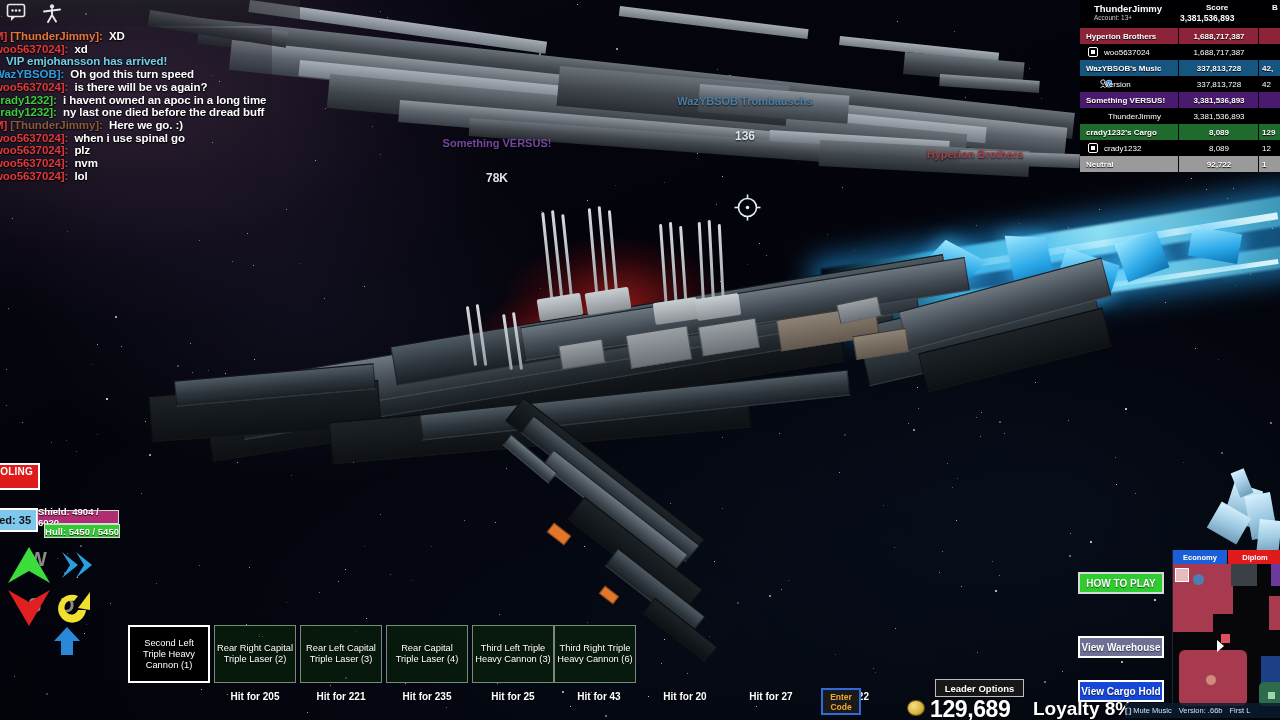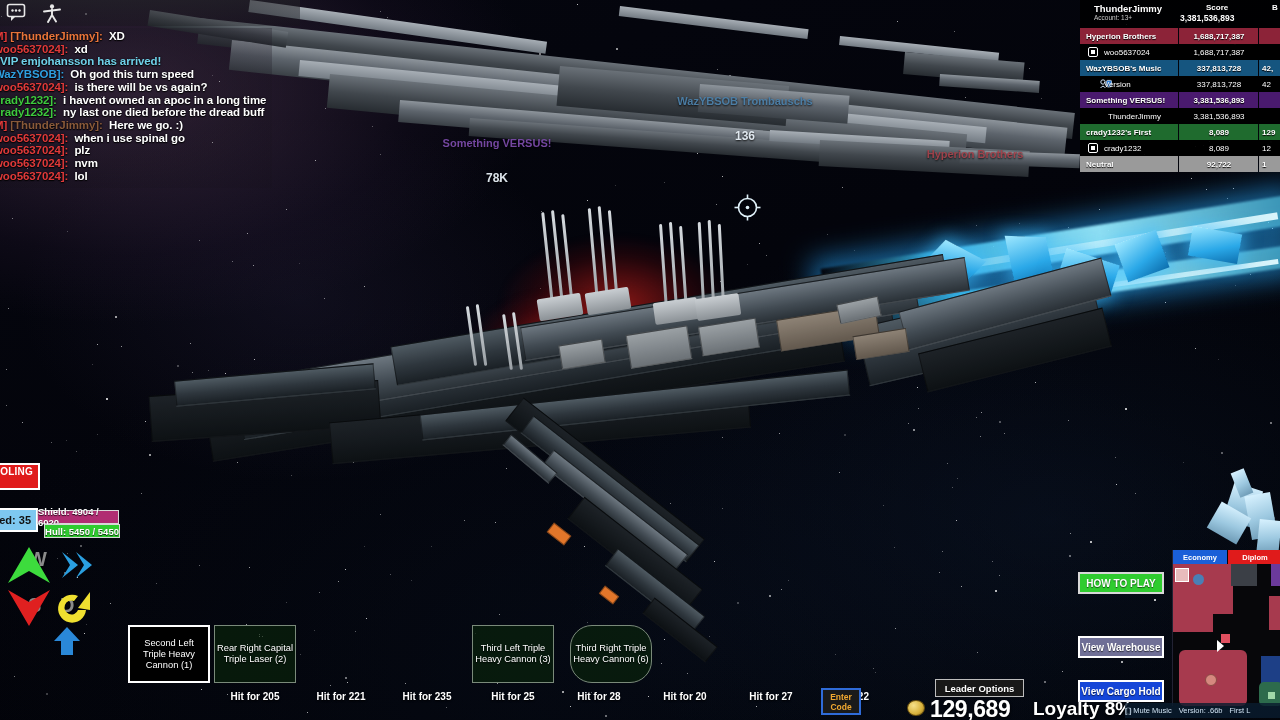--- a/index.html
+++ b/index.html
@@ -707,21 +707,21 @@
       <circle cx="11" cy="3.4" r="2.1" fill="#e8e8e8"></circle>
       <path d="M3 8.5 L19 6.5" stroke="#e8e8e8" stroke-width="1.9" stroke-linecap="round"></path>
       <path d="M11 6 L11 12 L7 19 M11 12 L15 18.5" stroke="#e8e8e8" stroke-width="1.9" fill="none" stroke-linecap="round"></path>
     </svg>
   </div>
 </div>
 
 <div id="chat">
     <div class="cl" style="margin-left: -6px;"><span class="nm" style="color:#e03a3a">M] </span><span class="nm" style="color:#e8743a">[ThunderJimmy]:</span><span class="msg">&nbsp;&nbsp;XD</span></div>
     <div class="cl" style="margin-left: -6px;"><span class="nm" style="color:#e03a3a">woo5637024]:</span><span class="msg">&nbsp;&nbsp;xd</span></div>
-    <div class="cl sys" style="margin-left: 0;"><span class="nm" style="color:#6fd0e8">VIP emjohansson has arrived!</span></div>
+    <div class="cl sys" style="margin-left: 6px;"><span class="nm" style="color:#6fd0e8">VIP emjohansson has arrived!</span></div>
     <div class="cl" style="margin-left: -6px;"><span class="nm" style="color:#2f9fe0">WazYBSOB]:</span><span class="msg">&nbsp;&nbsp;Oh god this turn speed</span></div>
     <div class="cl" style="margin-left: -6px;"><span class="nm" style="color:#e03a3a">woo5637024]:</span><span class="msg">&nbsp;&nbsp;is there will be vs again?</span></div>
     <div class="cl" style="margin-left: -6px;"><span class="nm" style="color:#3ec93e">crady1232]:</span><span class="msg">&nbsp;&nbsp;i havent owned an apoc in a long time</span></div>
     <div class="cl" style="margin-left: -6px;"><span class="nm" style="color:#3ec93e">crady1232]:</span><span class="msg">&nbsp;&nbsp;ny last one died before the dread buff</span></div>
     <div class="cl" style="margin-left: -6px;"><span class="nm" style="color:#e03a3a">M] </span><span class="nm" style="color:#8a5a3a">[ThunderJimmy]:</span><span class="msg">&nbsp;&nbsp;Here we go. :)</span></div>
     <div class="cl" style="margin-left: -6px;"><span class="nm" style="color:#e03a3a">woo5637024]:</span><span class="msg">&nbsp;&nbsp;when i use spinal go</span></div>
     <div class="cl" style="margin-left: -6px;"><span class="nm" style="color:#e03a3a">woo5637024]:</span><span class="msg">&nbsp;&nbsp;plz</span></div>
     <div class="cl" style="margin-left: -6px;"><span class="nm" style="color:#e03a3a">woo5637024]:</span><span class="msg">&nbsp;&nbsp;nvm</span></div>
     <div class="cl" style="margin-left: -6px;"><span class="nm" style="color:#e03a3a">woo5637024]:</span><span class="msg">&nbsp;&nbsp;lol</span></div>
   </div>
@@ -780,21 +780,21 @@
       <div class="sb-row member">
         <div class="sb-cellbg" style="left:0;width:209px;background:rgba(0,0,0,.82);"></div>
         <span class="pname" style="left:28px;">ThunderJimmy</span>
         <span class="v1">3,381,536,893</span>
         <span class="v2"></span>
       </div>
       <div class="sb-row team">
         <div class="sb-cellbg" style="left:0;width:98px;background:#1f6b2e;"></div>
         <div class="sb-cellbg" style="left:99px;width:79px;background:#1f6b2e;"></div>
         <div class="sb-cellbg" style="left:179px;width:30px;background:#1f6b2e;"></div>
-        <span class="tname" style="">crady1232's First</span>
+        <span class="tname" style="">crady1232's Cargo</span>
         <span class="v1">8,089</span>
         <span class="v2">129</span>
       </div>
       <div class="sb-row member">
         <div class="sb-cellbg" style="left:0;width:209px;background:rgba(0,0,0,.82);"></div>
         <span class="rbico"></span>
         <span class="pname" style="">crady1232</span>
         <span class="v1">8,089</span>
         <span class="v2">12</span>
       </div>
@@ -874,30 +874,36 @@
 <div id="weapons">
   <div id="enterbg" style="position:absolute;left:0;top:0;"></div>
   <div id="entercode">Enter Code</div>
 <div class="wslot sel" style="left: 0px;">
       <span>Second Left Triple Heavy Cannon (1)</span>
     </div>
     <div class="wslot" style="left: 86px;">
       <span>Rear Right Capital Triple Laser (2)</span>
     </div>
     <div class="whit" style="left: 86px;">Hit for 205</div>
+    <div class="wslot" style="left: 172px;">
+      <span>Rear Left Capital Triple Laser (3)</span>
+    </div>
     <div class="whit" style="left: 172px;">Hit for 221</div>
+    <div class="wslot" style="left: 258px;">
+      <span>Rear Capital Triple Laser (4)</span>
+    </div>
     <div class="whit" style="left: 258px;">Hit for 235</div>
     <div class="wslot" style="left: 344px;">
       <span>Third Left Triple Heavy Cannon (3)</span>
     </div>
     <div class="whit" style="left: 344px;">Hit for 25</div>
-    <div class="wslot" style="left: 442px; border-radius: 22px;">
+    <div class="wslot" style="left: 426px;">
       <span>Third Right Triple Heavy Cannon (6)</span>
     </div>
-    <div class="whit" style="left: 430px;">Hit for 28</div>
+    <div class="whit" style="left: 430px;">Hit for 43</div>
     <div class="whit" style="left: 516px;">Hit for 20</div>
     <div class="whit" style="left: 602px;">Hit for 27</div>
     <div class="whit" style="left: 688px;">or 22</div>
   </div>
 
 <div class="rbtn" id="howtoplay">HOW TO PLAY</div>
 <div class="rbtn" id="viewwarehouse">View Warehouse</div>
 <div class="rbtn" id="viewcargo">View Cargo Hold</div>
 <div class="rbtn" id="leaderoptions">Leader Options</div>
 

